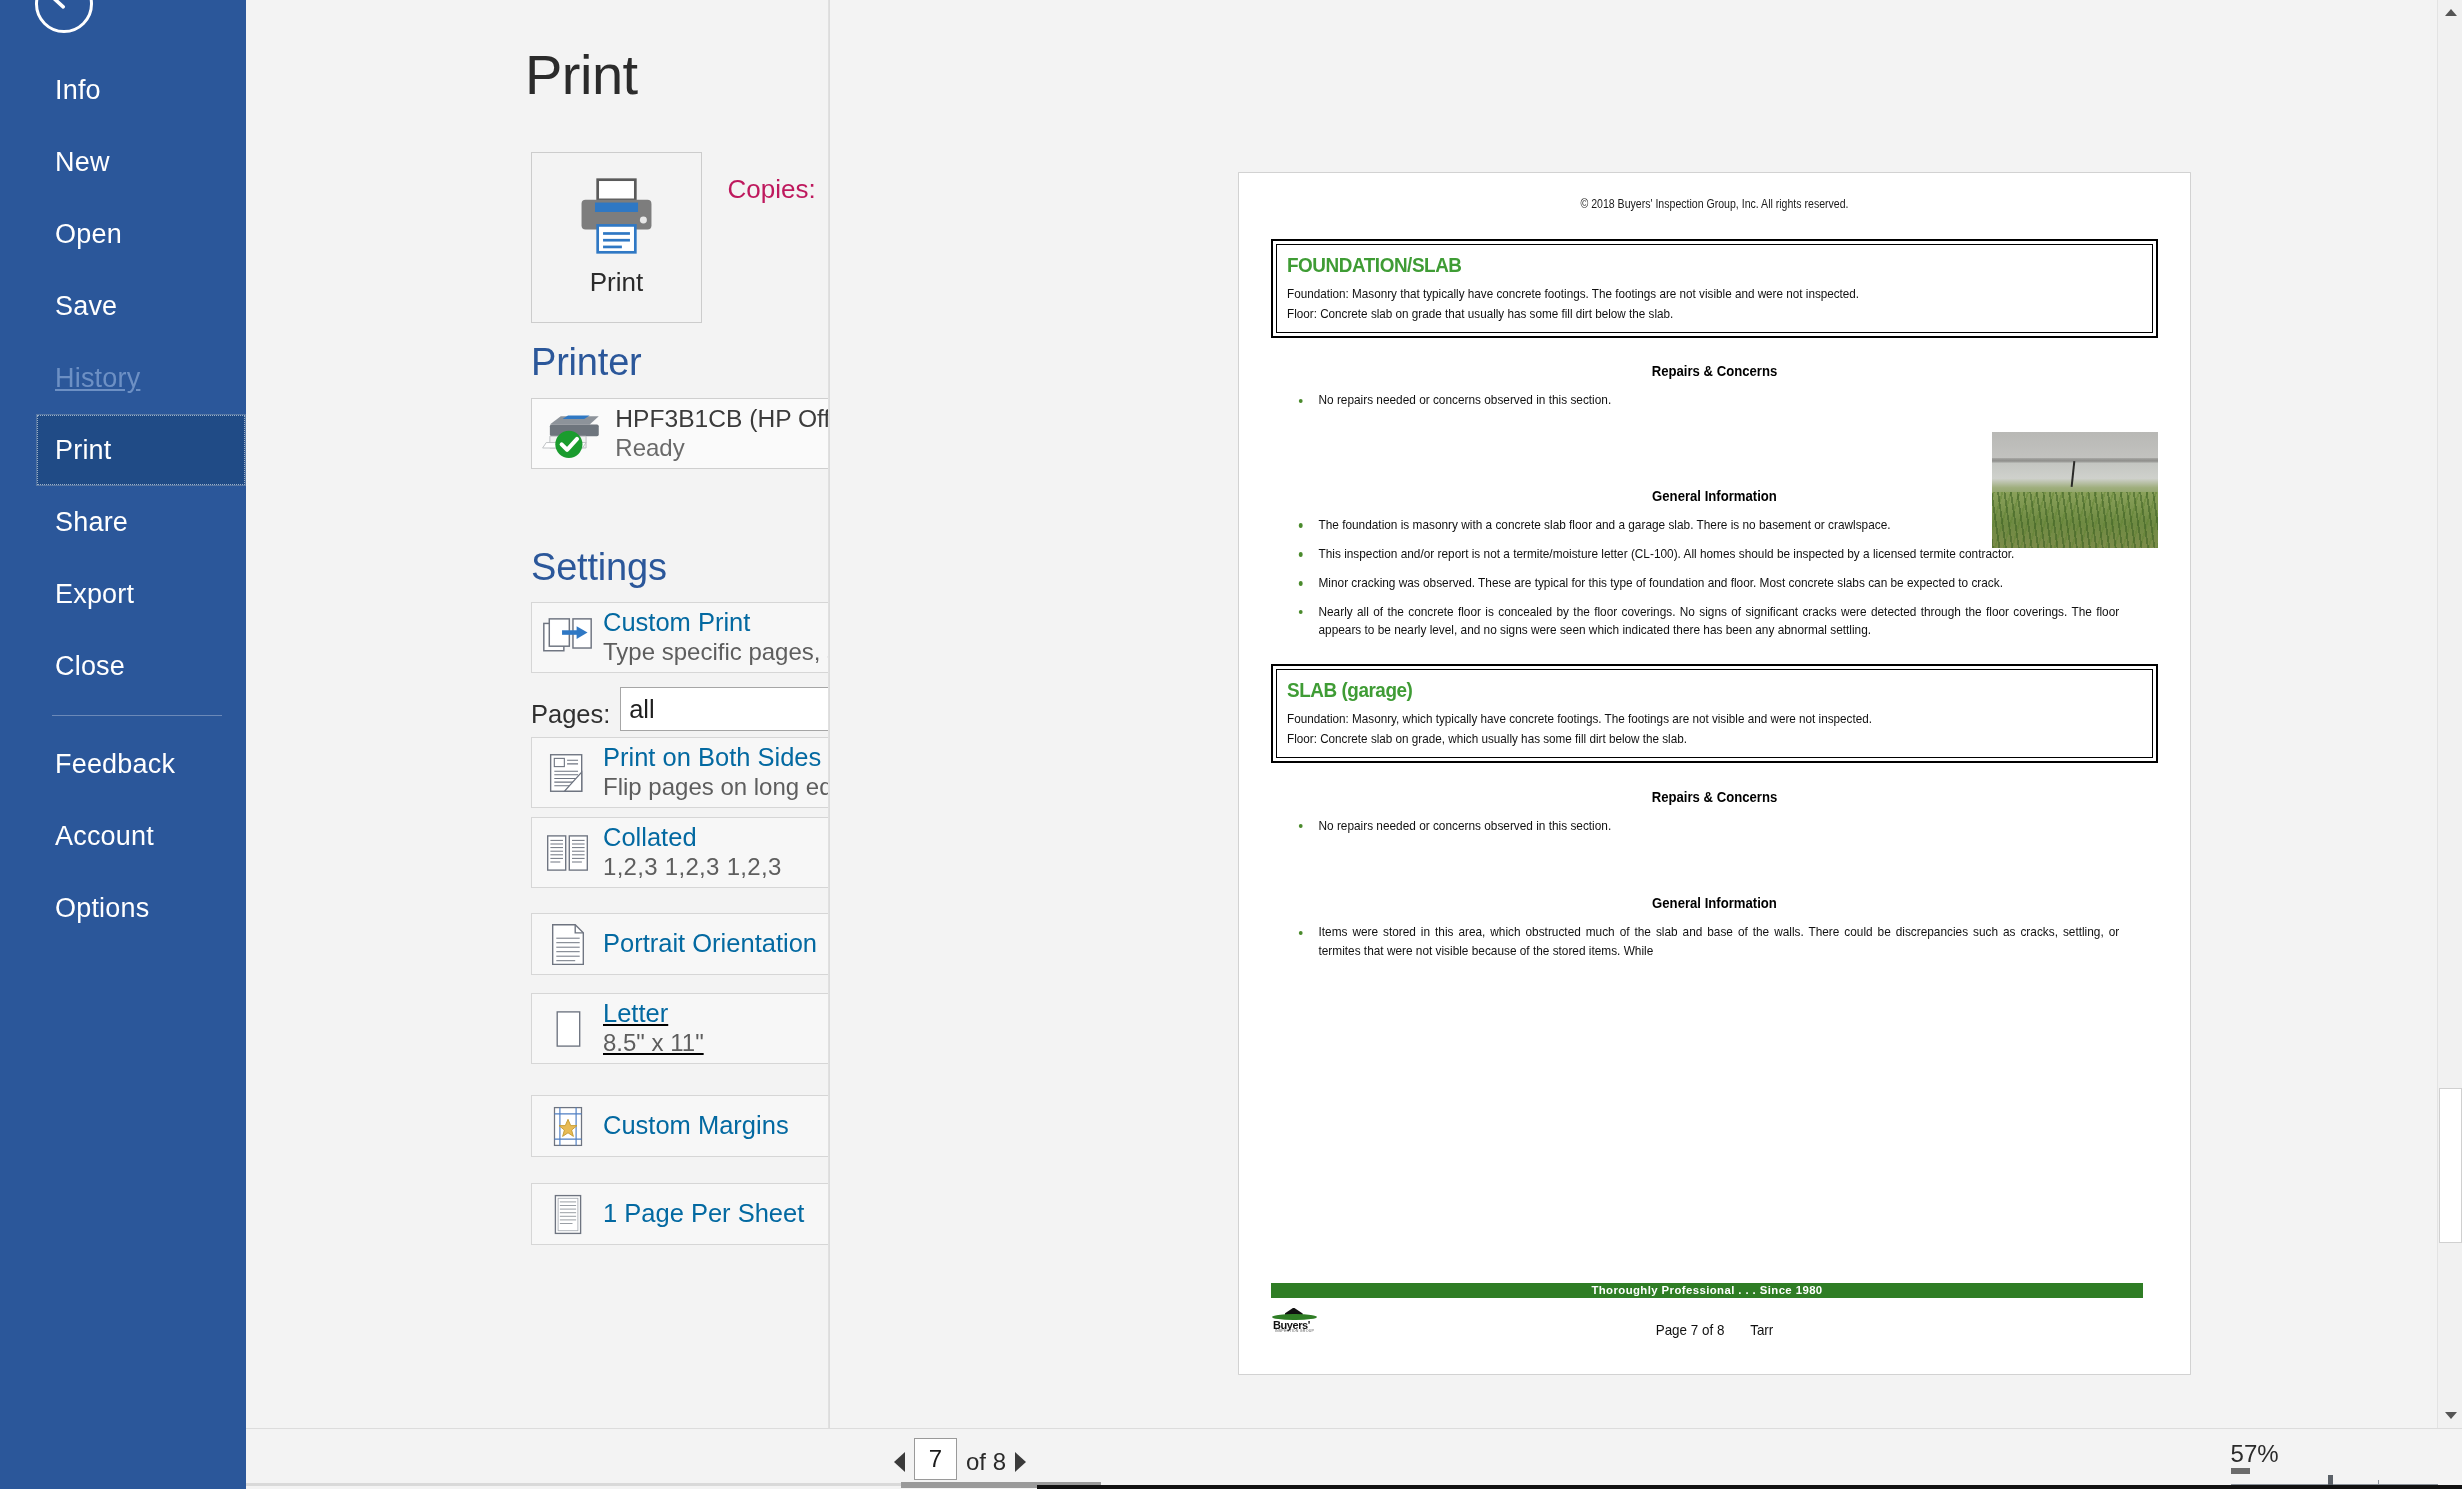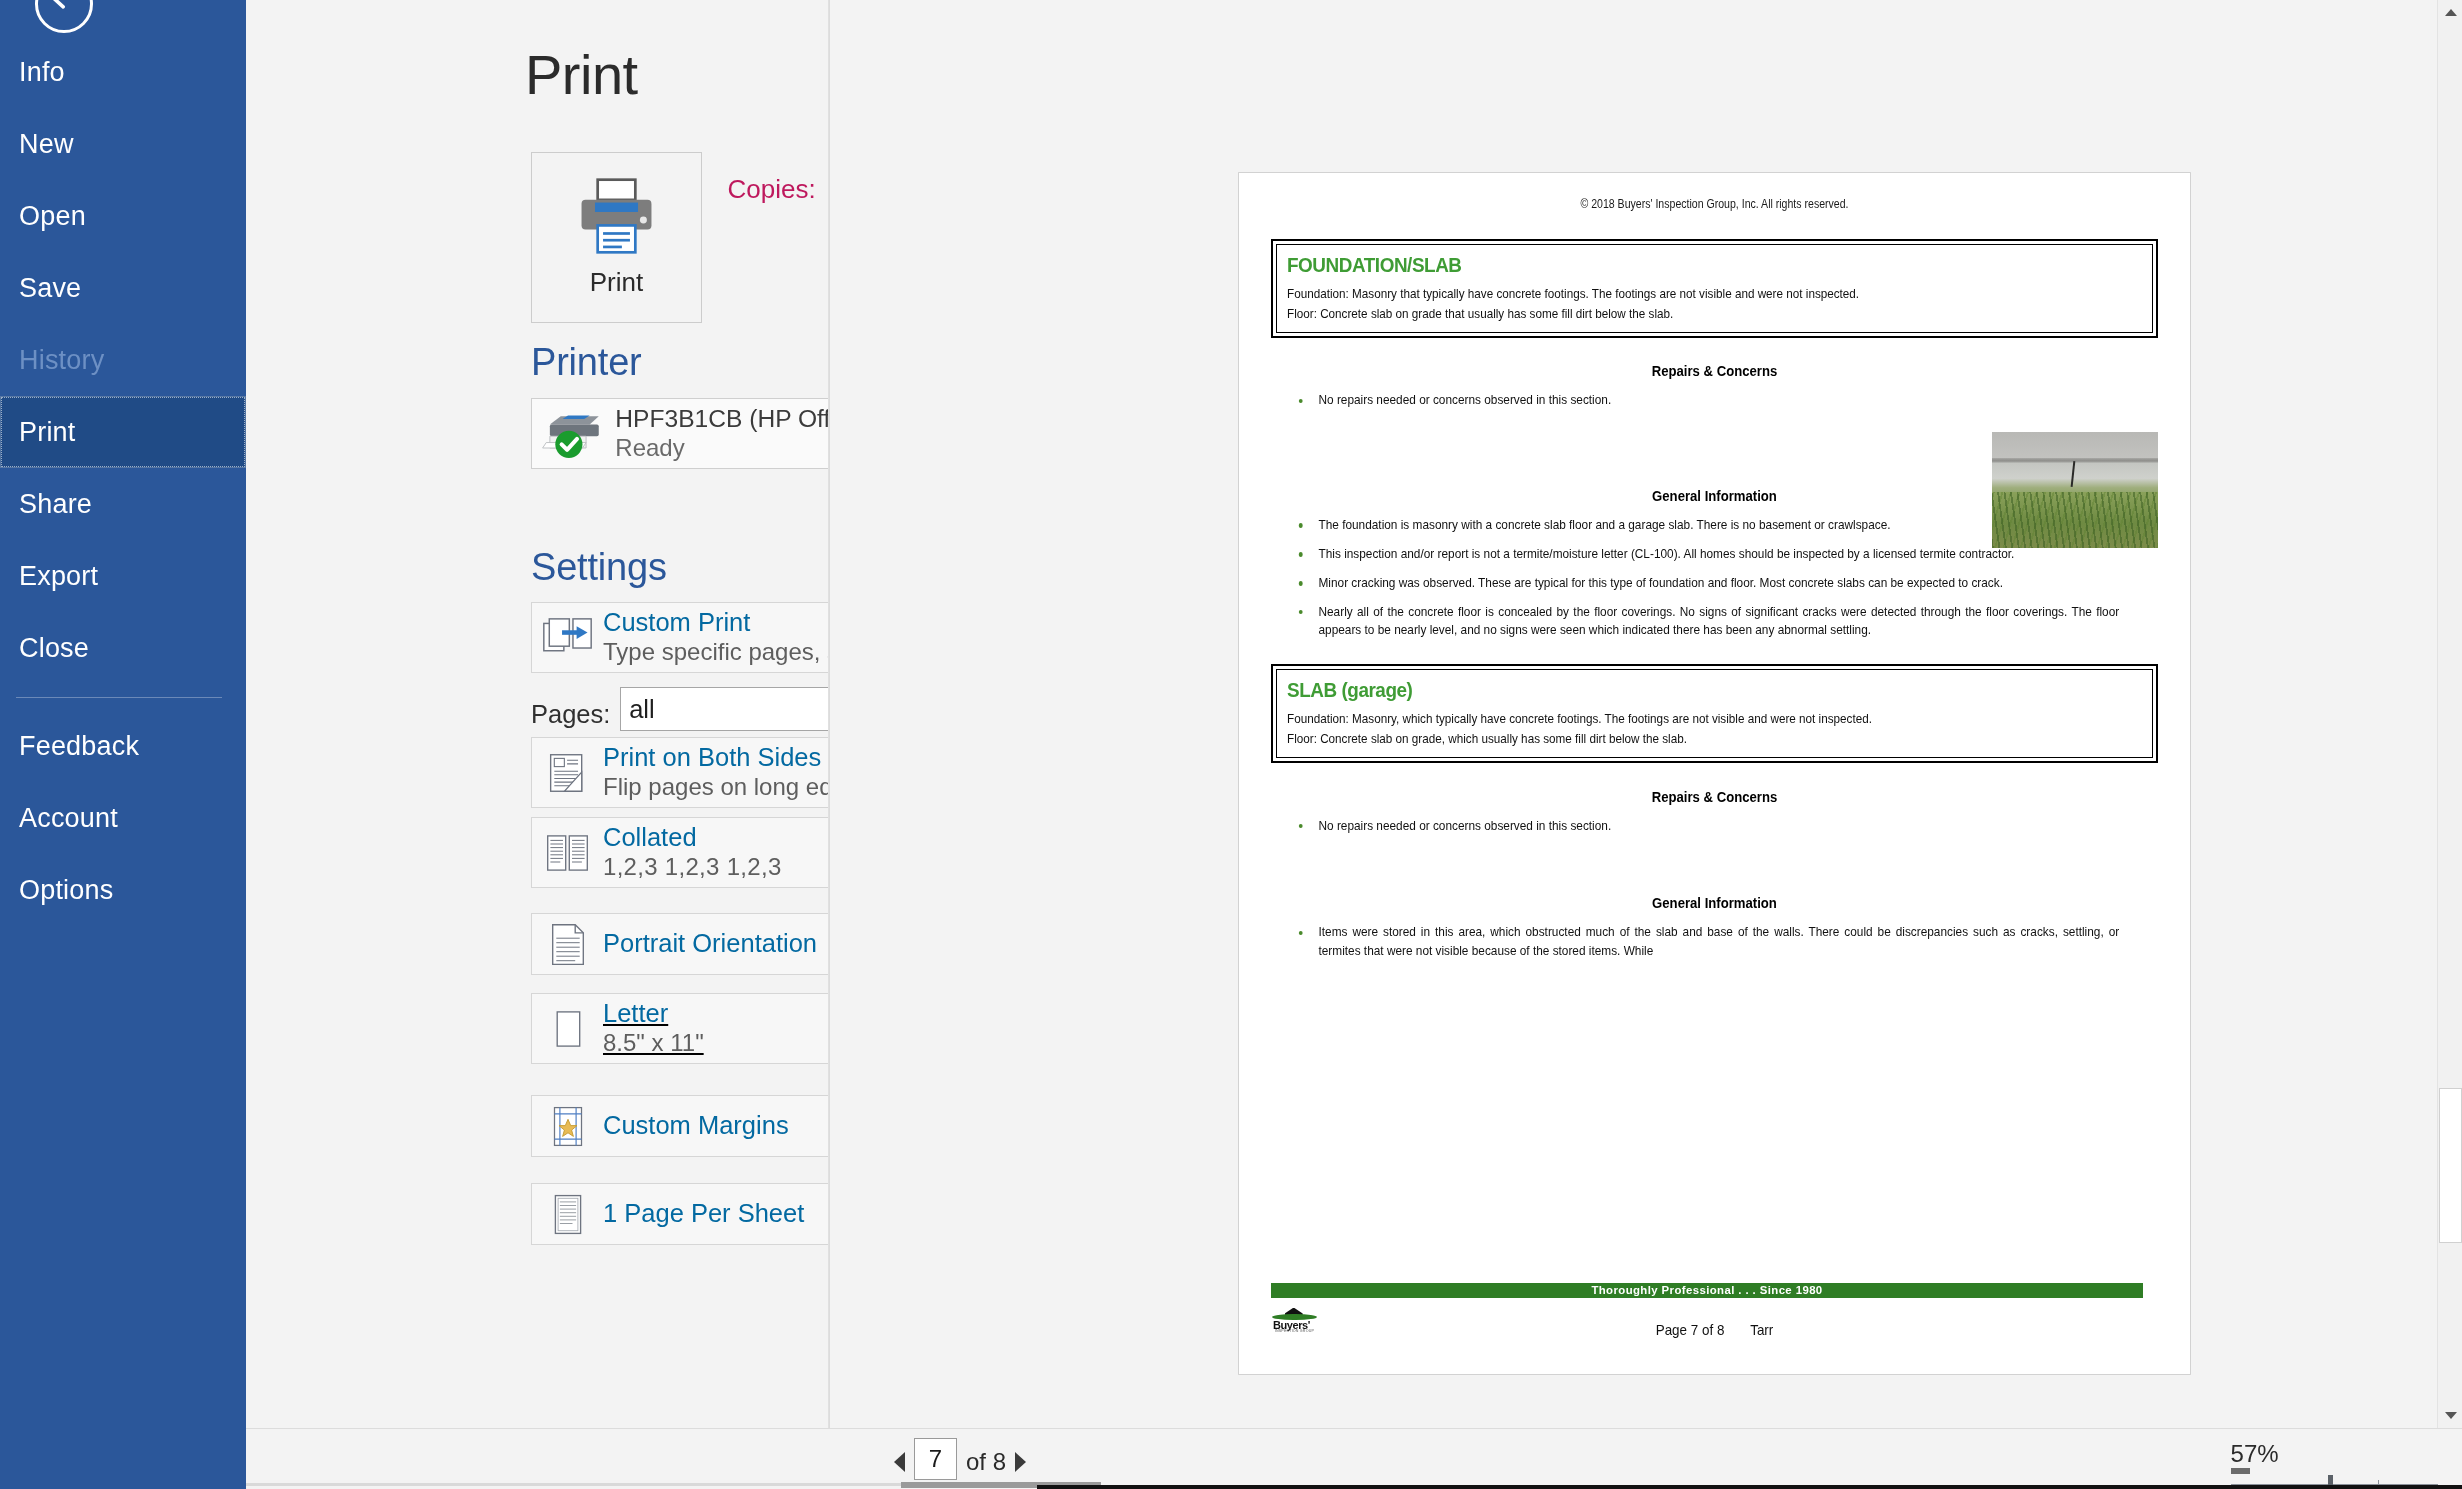--- a/index.html
+++ b/index.html
@@ -22,30 +22,30 @@
   .back-btn {
     position: absolute; left: 35px; top: -25.5px;
     width: 58px; height: 58px;
     border: 3.6px solid #ffffff; border-radius: 50%;
     background: transparent;
   }
   .back-arrow {
     position: absolute; left: 47px; top: -12.7px;
     width: 27px; height: 27px;
   }
-  .nav-list { position: absolute; top: 36px; left: 0; width: 100%; }
+  .nav-list { position: absolute; top: 54px; left: 0; width: 100%; padding-left: 36px; }
   .nav-item {
     height: 72px; line-height: 72px;
     padding-left: 19px;
     font-size: 27px; font-weight: 400;
     color: #ffffff;
     letter-spacing: 0.2px;
     white-space: nowrap;
   }
-  .nav-item.disabled { color: #6d90c4; }
+  .nav-item.disabled { color: #6d90c4; text-decoration: underline; }
   .nav-item.active {
     background: #204b86;
     box-shadow: inset 0 0 0 0.9px rgba(255,255,255,.25);
     outline: 0.9px dotted rgba(255,255,255,.55);
     outline-offset: -2.7px;
   }
   .nav-sep {
     height: 0.9px; background: rgba(255,255,255,.30);
     margin: 12.7px 24px 12.7px 16.4px;
   }

